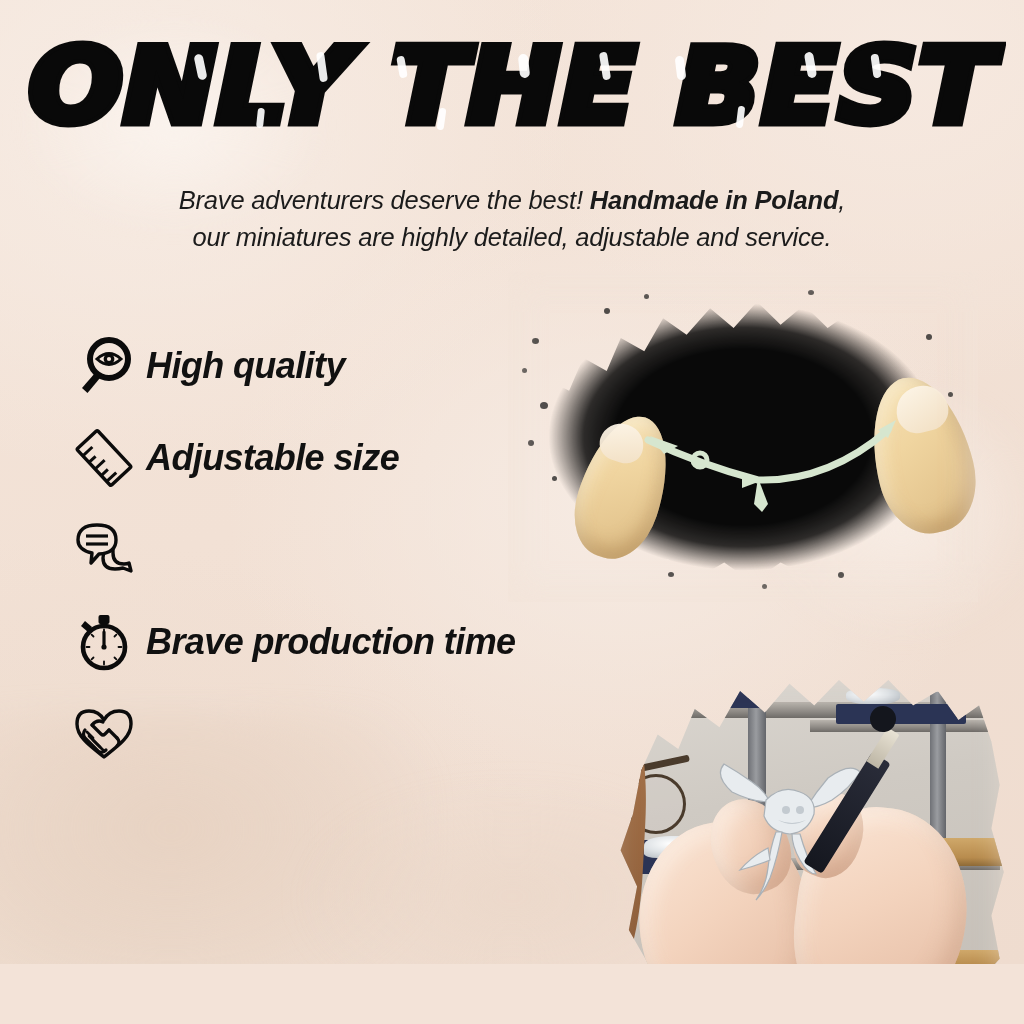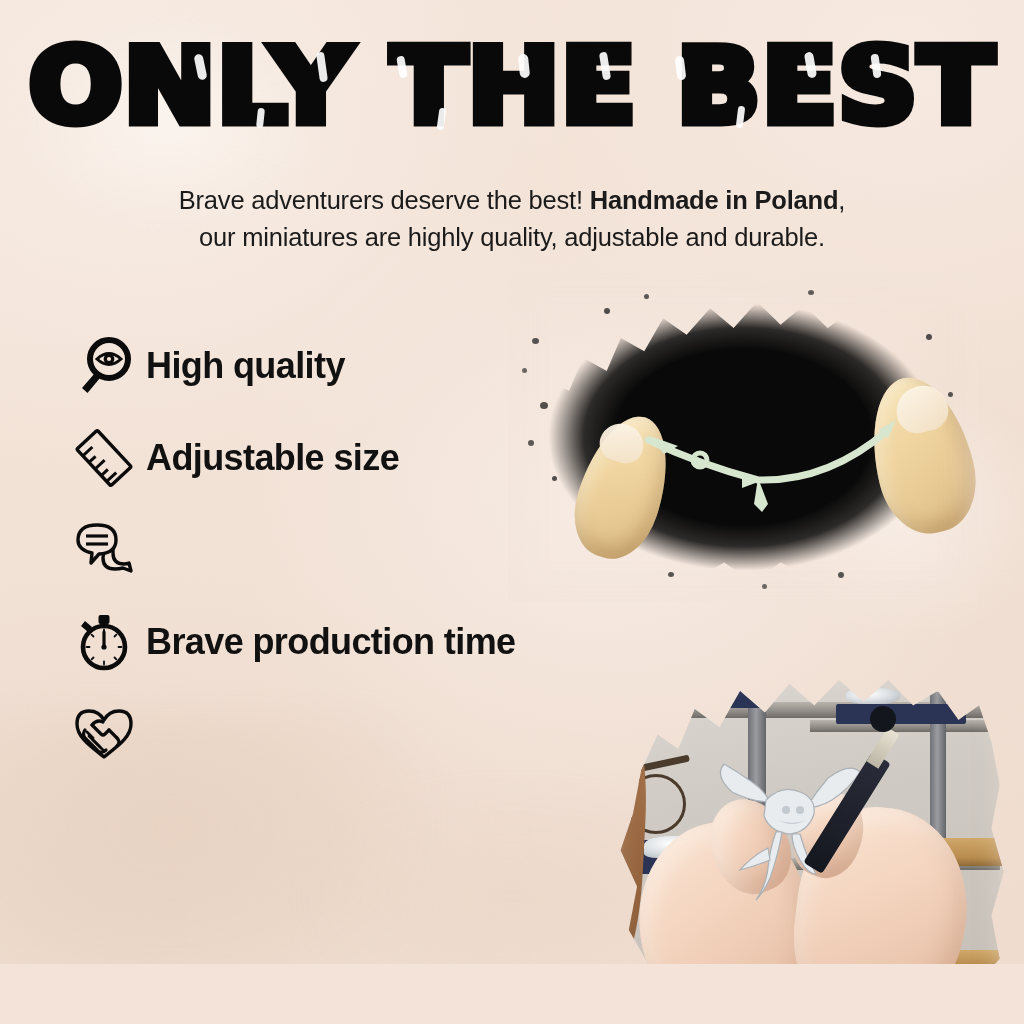--- a/index.html
+++ b/index.html
@@ -14,20 +14,21 @@
     font-family: "Liberation Sans", sans-serif;
     background: #f3e3d8;
   }
 
   #poster {
     position: relative;
     width: 1024px;
     height: 964px;
     overflow: hidden;
     background-color: #f3e3d8;
+    font-style: italic;
   }
 
   
   .bg-wash {
     position: absolute;
     inset: 0;
     pointer-events: none;
   }
   .bg-base {
     background:
@@ -308,21 +309,21 @@
   <div class="headline-gloss g5"></div>
   <div class="headline-gloss g6"></div>
   <div class="headline-gloss g7"></div>
   <div class="headline-gloss g8"></div>
   <div class="headline-gloss g9"></div>
   <div class="headline-gloss g10"></div>
   <div class="headline-gloss g11"></div>
 
   <div class="subtitle">
     <span><span>Brave adventurers deserve the best! </span><b>Handmade in Poland</b><span>,</span></span><br>
-    <span>our miniatures are highly quality, adjustable and durable.</span>
+    <span>our miniatures are highly detailed, adjustable and service.</span>
   </div>
 
   <div class="features">
 
     <div class="feature-row">
       <div class="feature-icon">
         <svg width="62" height="62" viewBox="0 0 62 62">
           <circle cx="36" cy="24" r="19" fill="none" stroke="#0b0b0b" stroke-width="6"></circle>
           <path d="M22 38 L9 53 L14.5 58 L27 43 Z" fill="#0b0b0b"></path>
           <path d="M24 24 Q36 13 48 24 Q36 35 24 24 Z" fill="none" stroke="#0b0b0b" stroke-width="3"></path>

